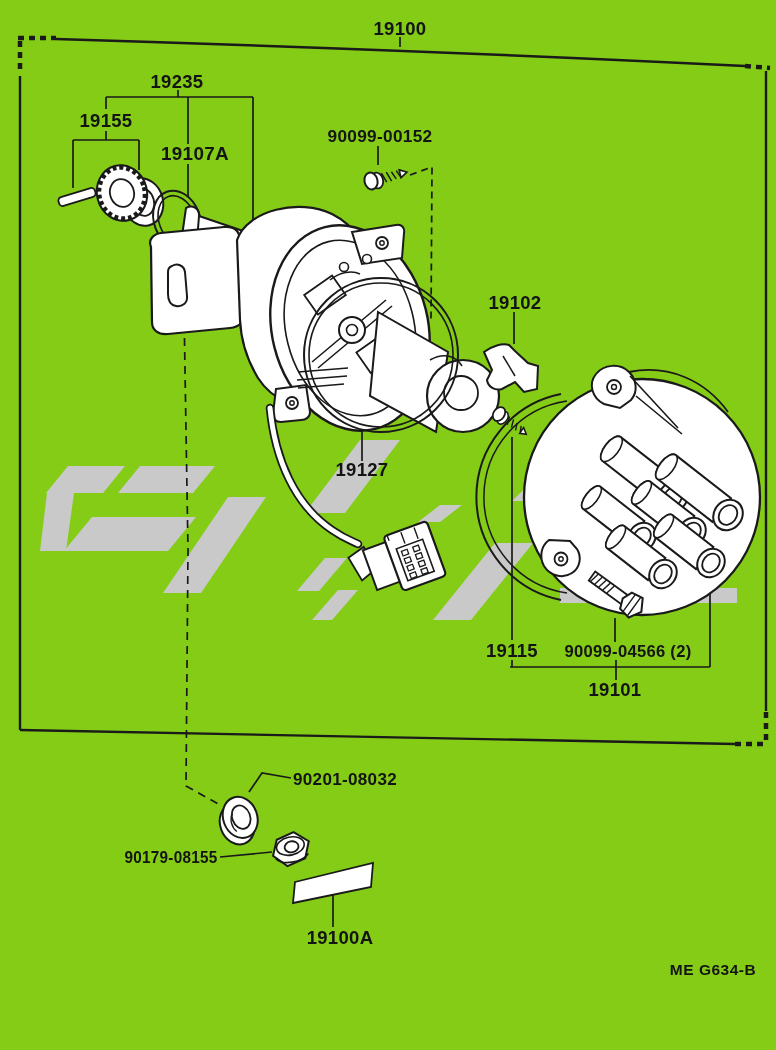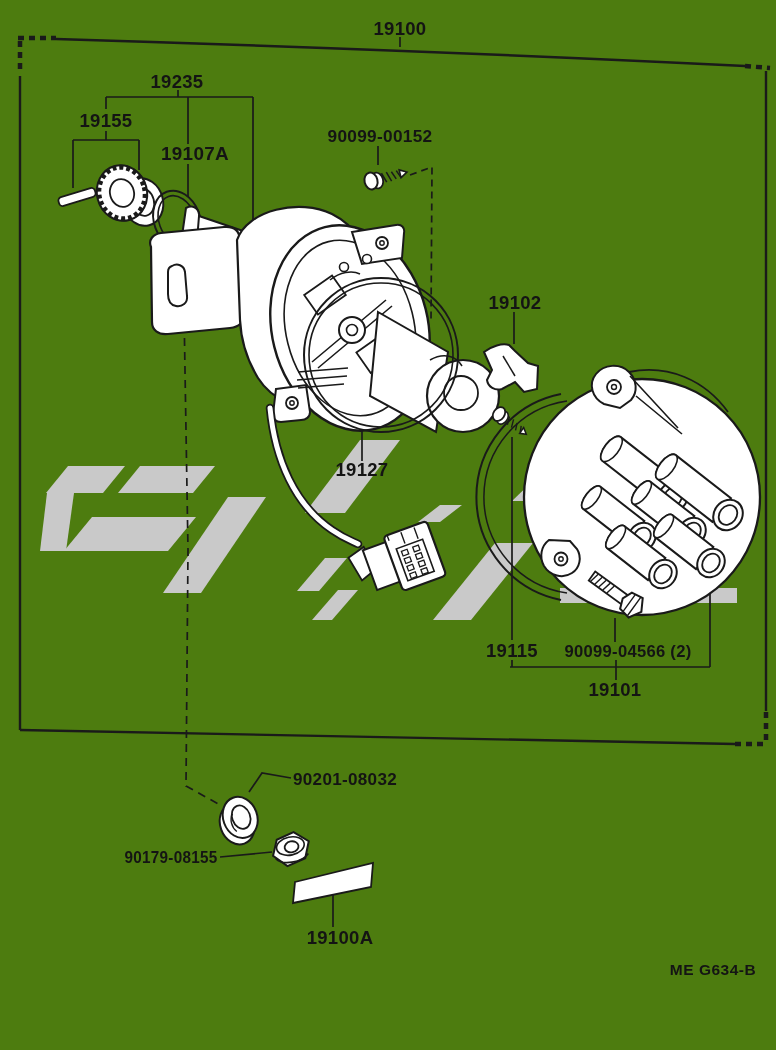--- a/index.html
+++ b/index.html
@@ -1,16 +1,16 @@
 <!DOCTYPE html>
 <html><head>
 <meta charset="utf-8">
 <style>
   html,body{margin:0;padding:0;background:#ffffff;}
-  .stage{position:relative;width:776px;height:1050px;background:#4d7c0f;overflow:hidden;}
+  .stage{position:relative;width:776px;height:1050px;background:#84cc16;overflow:hidden;}
   svg{display:block;}
   svg text{
     font-family:"Liberation Sans","DejaVu Sans",sans-serif;
     font-weight:bold;
     fill:#141414;
     letter-spacing:0.3px;
   }
   .lbl{font-size:18.5px;}
   .lbl-long{font-size:17px;}
   .lbl-code{font-size:15.5px;letter-spacing:0.5px;}

